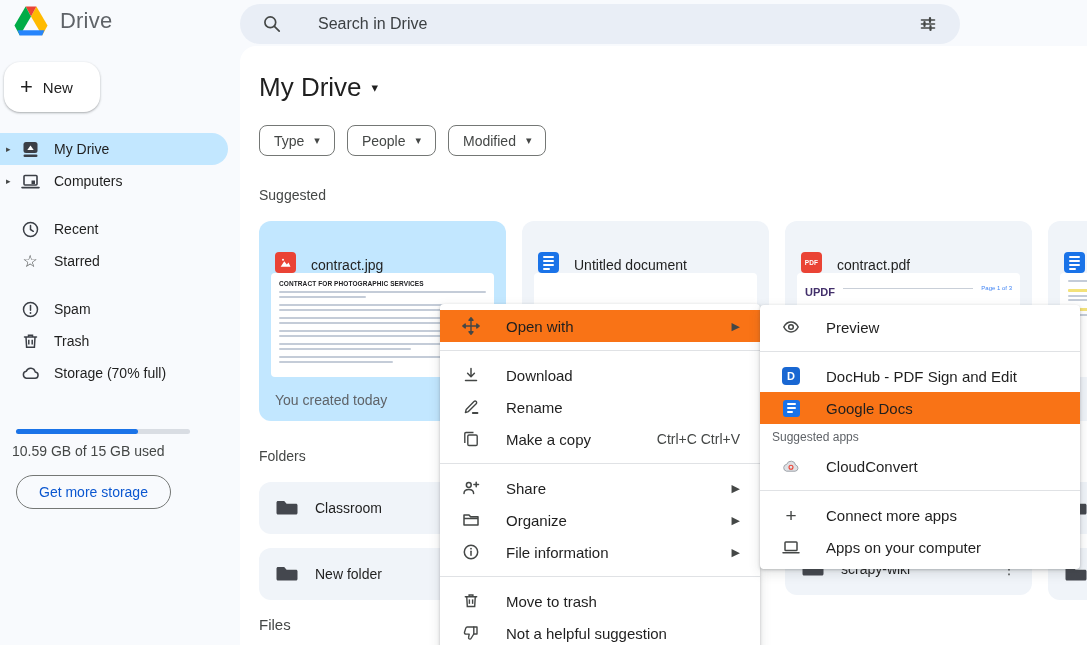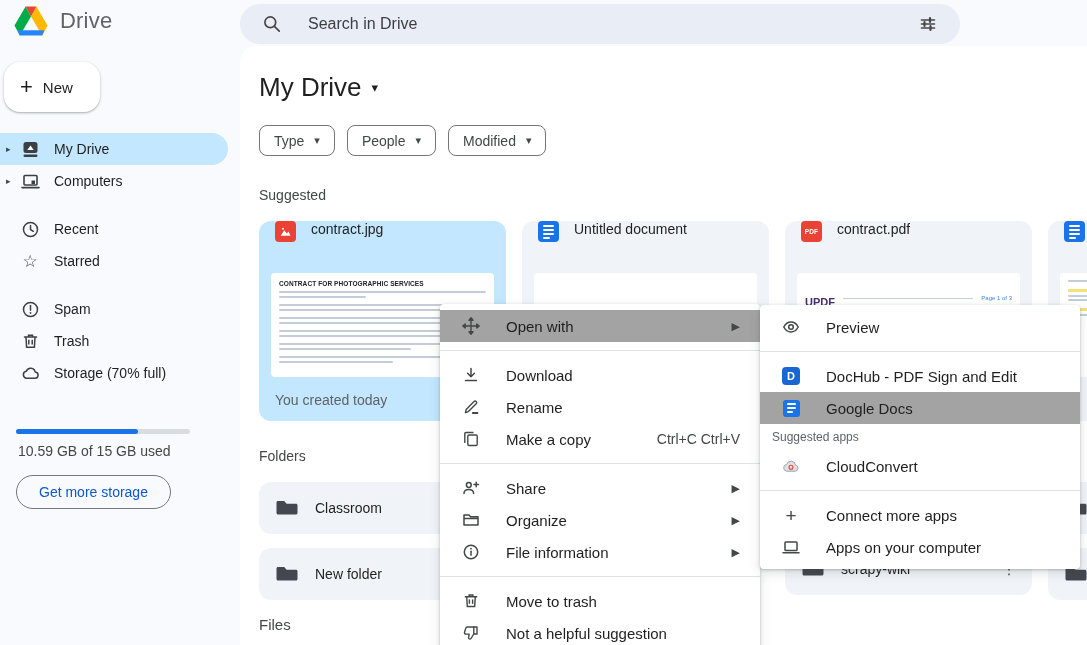--- a/index.html
+++ b/index.html
@@ -13,21 +13,21 @@
   
   .topbar { position:absolute; left:0; top:0; width:1069px; height:48px; }
   .logo-wrap { position:absolute; left:14px; top:6px; display:flex; align-items:center; gap:12px; }
   .brand { font-size:22px; color:#5f6368; letter-spacing:.2px; }
   .searchbar {
     position:absolute; left:240px; top:4px; width:720px; height:40px;
     background:#e9eef6; border-radius:20px; display:flex; align-items:center; padding:0 16px;
   }
   .searchbar input {
     flex:1; border:none; outline:none; background:transparent;
-    font-family:"Liberation Sans",sans-serif; font-size:16px; color:#1f1f1f; margin-left:20px;
+    font-family:"Liberation Sans",sans-serif; font-size:16px; color:#1f1f1f; margin-left:30px;
   }
   .searchbar input::placeholder { color:#3c4043; opacity:1; }
   .icon-btn { width:32px; height:32px; display:flex; align-items:center; justify-content:center; border-radius:50%; cursor:pointer; }
 
   
   .main-panel { position:absolute; left:240px; top:46px; right:0; bottom:0; background:#fff; border-top-left-radius:16px; }
 
   
   .new-btn {
     position:absolute; left:4px; top:62px; width:96px; height:50px; background:#fff;
@@ -42,57 +42,57 @@
     padding-left:6px; cursor:pointer; font-size:14px; color:#1f1f1f; position:relative;
   }
   .nav-item .caret { width:12px; font-size:9px; color:#444746; }
   .nav-item .no-caret { width:12px; }
   .nav-item .nicon { width:20px; display:flex; justify-content:center; margin:0 14px 0 2px; }
   .nav-item.selected { background:#c2e7ff; }
   .nav-gap { height:16px; }
   .star-glyph { font-size:17px; color:#444746; line-height:1; }
   .progress-track { position:absolute; left:16px; top:429px; width:174px; height:5px; background:#d9dde3; border-radius:3px; }
   .progress-fill { height:5px; border-radius:3px; background:#1a73e8; }
-  .usage { position:absolute; left:18px; top:443px; font-size:14px; color:#444746; }
+  .usage { position:absolute; left:12px; top:443px; font-size:14px; color:#444746; }
   .storage-btn {
     position:absolute; left:16px; top:475px; height:34px; padding:0 22px;
     background:transparent; border:1px solid #747775; border-radius:17px;
     font-family:"Liberation Sans",sans-serif; font-size:14px; color:#0b57d0; cursor:pointer;
   }
 
   
   .page-title { position:absolute; left:259px; top:72px; display:flex; align-items:center; gap:10px; font-size:26px; font-weight:400; color:#1f1f1f; cursor:pointer; }
   .page-title .dd { font-size:13px; color:#1f1f1f; }
   .chips { position:absolute; left:259px; top:125px; display:flex; gap:12px; }
   .chip {
     height:31px; border:1px solid #747775; border-radius:8px; background:#fff;
     display:flex; align-items:center; gap:10px; padding:12px 14px; font-size:14px; color:#444746; cursor:pointer;
   }
   .chip .dd { font-size:11px; }
   .sec-label { position:absolute; font-size:14px; color:#444746; }
 
   
   .card { position:absolute; width:247px; height:200px; border-radius:12px; background:#f0f4f9; }
   .card.selected { background:#c2e7ff; }
-  .card-head { height:52px; display:flex; align-items:flex-start; gap:15px; padding:0 16px; }
+  .card-head { height:52px; display:flex; align-items:flex-end; gap:15px; padding:0 16px; }
   .card-name { font-size:14px; color:#1f1f1f; white-space:nowrap; overflow:hidden; }
   .mini-file { width:21px; height:21px; border-radius:4px; flex:none; display:flex; align-items:center; justify-content:center; }
   .mini-red { background:#ea4335; }
   .mini-blue { background:#1a73e8; }
   .pdf-txt { color:#fff; font-size:6.5px; font-weight:bold; letter-spacing:.2px; }
   .doc-lines { display:flex; flex-direction:column; gap:2px; }
   .doc-lines i { display:block; width:11px; height:2px; background:#fff; border-radius:1px; }
   .doc-lines i:last-child { width:7px; }
   .card-preview { position:absolute; left:12px; top:52px; right:12px; bottom:44px; background:#fff; border-radius:4px; padding:7px 8px; overflow:hidden; }
   .card-footer { position:absolute; left:16px; bottom:13px; font-size:14px; color:#5f6368; }
   .ph { font-size:6.5px; font-weight:bold; color:#202124; letter-spacing:.1px; margin-bottom:4px; white-space:nowrap; }
   .tl { height:2px; background:#c4ccd8; border-radius:1px; margin-bottom:2.5px; }
   .tgap { height:4px; }
   
-  .updf-row { display:flex; align-items:flex-start; gap:8px; margin-top:12px; }
+  .updf-row { display:flex; align-items:flex-start; gap:8px; margin-top:2px; }
   .updf-logo { font-size:11px; font-weight:bold; color:#43306b; line-height:1; }
   .updf-sub { height:2px; width:34px; margin-top:2px; background:linear-gradient(90deg,#ea4335,#fbbc04,#34a853,#4285f4); border-radius:1px; }
   .updf-line { flex:1; height:1px; background:#c9cfd8; margin-top:6px; }
   .updf-page { font-size:6px; color:#4285f4; margin-top:3px; white-space:nowrap; }
   .date-row { display:flex; align-items:center; gap:4px; margin-top:6px; }
   .date-lab { font-size:5.5px; color:#30343a; font-weight:bold; }
   .date-line { width:120px; height:2px; background:linear-gradient(90deg,#f6d743,#e86ca0,#7cc7e8,#bfc6cf); border-radius:1px; }
   .hl { height:3px; background:#f3e27a; border-radius:1px; margin-bottom:3px; }
 
   
@@ -108,21 +108,21 @@
     box-shadow:0 1px 3px rgba(60,64,67,.3), 0 4px 12px rgba(60,64,67,.15);
     padding:6px 0; z-index:20;
   }
   .context-menu { left:440px; top:304px; width:320px; height:360px; }
   .submenu { left:760px; top:305px; width:320px; z-index:21; }
   .menu-item {
     height:32px; display:flex; align-items:center; padding:0 20px 0 22px;
     font-size:15px; color:#1f1f1f; cursor:pointer; position:relative;
   }
   .menu-item .micon { width:18px; margin-right:26px; display:flex; justify-content:center; flex:none; }
-  .menu-item.hl-row { background:#a3a3a3; }
+  .menu-item.hl-row { background:#f97316; }
   .menu-item .grow { flex:1; }
   .menu-item .shortcut { font-size:14px; color:#444746; }
   .menu-item .subarrow { font-size:11px; color:#444746; }
   .menu-divider { height:1px; background:#e0e2e5; margin:8px 0; }
   .menu-section-label { font-size:12px; color:#5f6368; padding:6px 0 6px 12px; }
   .plus-glyph { font-size:19px; color:#444746; line-height:1; font-weight:400; }
   .dochub-badge { width:18px; height:18px; border-radius:4px; background:#1967d2; color:#fff; font-size:11px; font-weight:bold; display:flex; align-items:center; justify-content:center; }
   .mini-docs-sm { width:17px; height:17px; border-radius:3px; background:#1a73e8; display:flex; align-items:center; justify-content:center; }
   .mini-docs-sm .doc-lines i { width:9px; height:1.8px; }
   .mini-docs-sm .doc-lines i:last-child { width:6px; }

